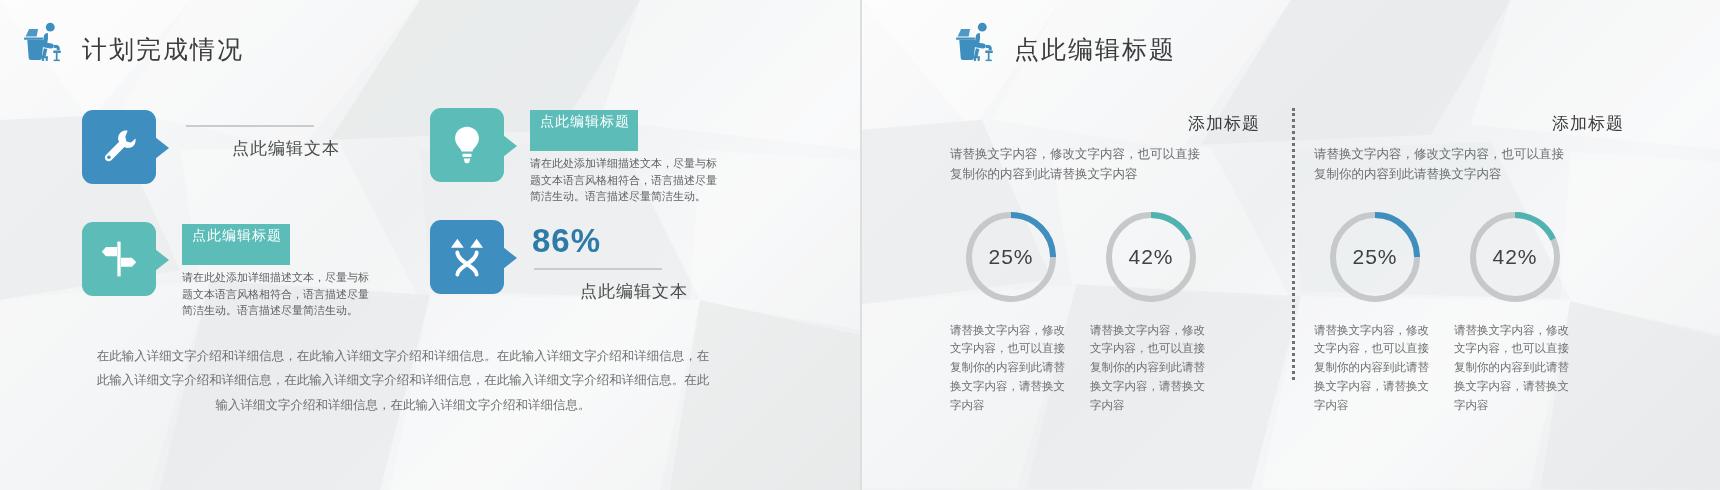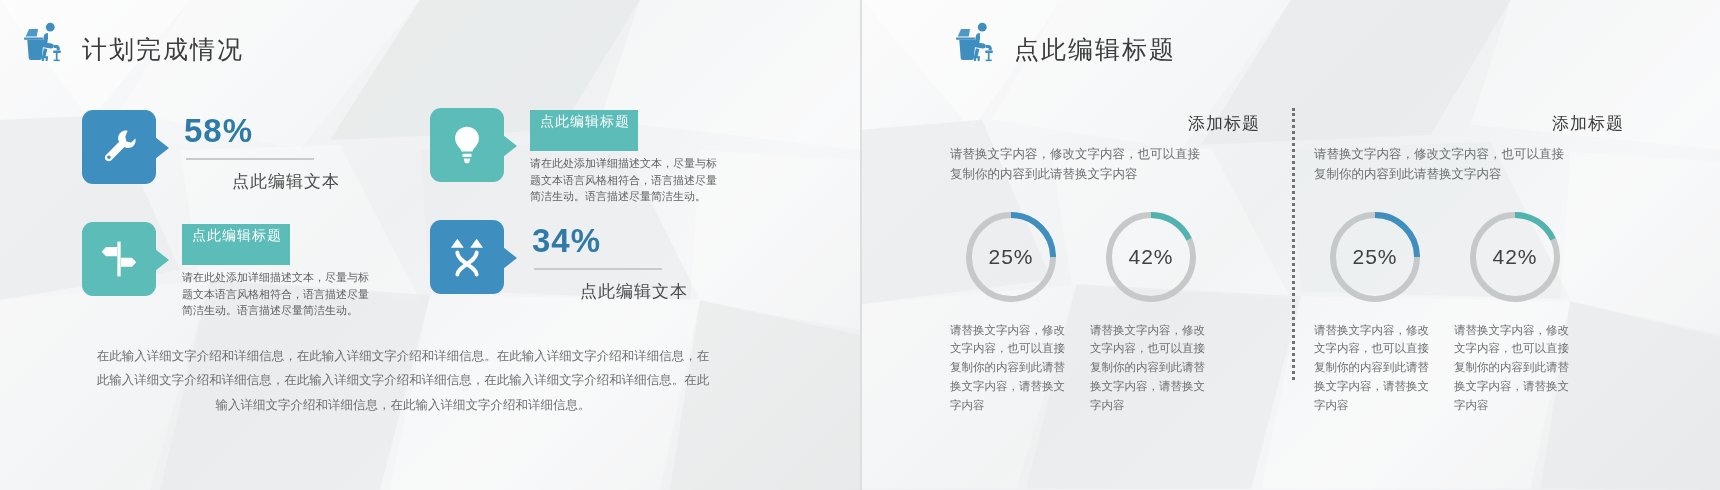--- a/index.html
+++ b/index.html
@@ -220,21 +220,20 @@
 
   <div class="feature f1">
     <div class="tile-wrap">
       <div class="tile blue">
         <svg viewBox="0 0 48 48">
           <path d="M33.4 6.2c-4.6-1.1-9.3 1.9-10.2 6.6-.4 2 0 3.9.9 5.5L9.8 32.6c-1.6 1.6-1.6 4.2 0 5.8 1.6 1.6 4.2 1.6 5.8 0l14.3-14.3c1.7.9 3.6 1.2 5.6.8 4.7-1 7.6-5.7 6.4-10.3l-4.6 4.6-5.2-1.2-1.2-5.2zM13 37.2a2 2 0 1 1 0-4 2 2 0 0 1 0 4z" fill="#ffffff"></path>
         </svg>
       </div>
     </div>
     <div class="stat">
-      <div class="stat-num">58%</div>
       <div class="stat-rule"></div>
       <div class="stat-label">点此编辑文本</div>
     </div>
   </div>
 
   <div class="feature f2">
     <div class="tile-wrap teal-point">
       <div class="tile teal">
         <svg viewBox="0 0 48 48">
           <path d="M24 4c-7.2 0-13 5.6-13 12.6 0 4.6 2.4 7.6 4.4 10 1.4 1.7 2.4 3 2.6 4.4h12c.2-1.4 1.2-2.7 2.6-4.4 2-2.4 4.4-5.4 4.4-10C37 9.6 31.2 4 24 4z" fill="#ffffff"></path>
@@ -272,21 +271,21 @@
           <g fill="none" stroke="#ffffff" stroke-width="4.3" stroke-linecap="round">
             <path d="M13.5 43c0-8 21-14 21-24"></path>
             <path d="M34.5 43c0-8-21-14-21-24"></path>
           </g>
           <path d="M34.5 4l7 10h-14z" fill="#ffffff"></path>
           <path d="M13.5 4l7 10h-14z" fill="#ffffff"></path>
         </svg>
       </div>
     </div>
     <div class="stat">
-      <div class="stat-num">34%</div>
+      <div class="stat-num">86%</div>
       <div class="stat-rule"></div>
       <div class="stat-label">点此编辑文本</div>
     </div>
   </div>
 
   <div class="bottom-para">在此输入详细文字介绍和详细信息，在此输入详细文字介绍和详细信息。在此输入详细文字介绍和详细信息，在此输入详细文字介绍和详细信息，在此输入详细文字介绍和详细信息，在此输入详细文字介绍和详细信息。在此输入详细文字介绍和详细信息，在此输入详细文字介绍和详细信息。</div>
 </div>
 
 <div class="slide right">
 

